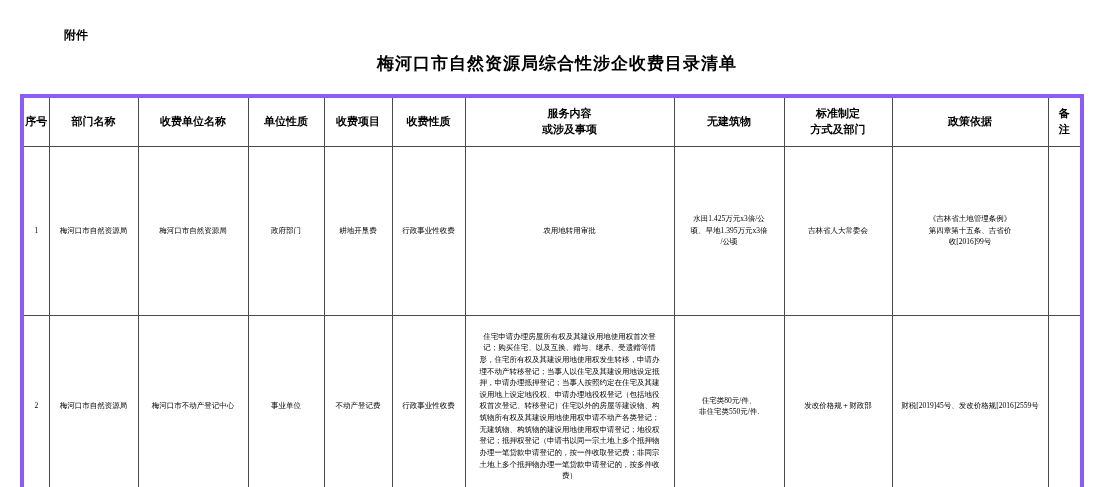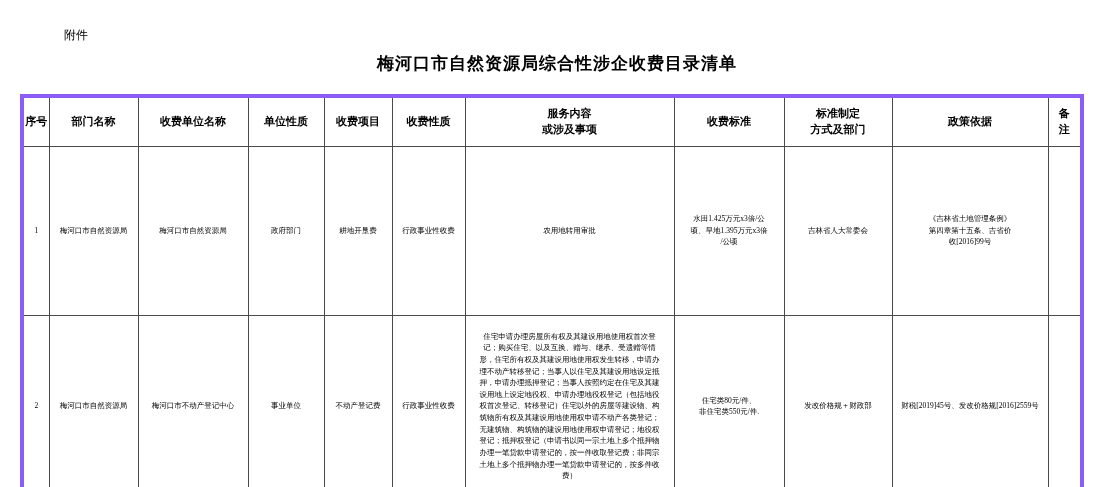--- a/index.html
+++ b/index.html
@@ -10,21 +10,21 @@
     height: 487px;
     position: relative;
     font-family: "Liberation Serif", "DejaVu Serif", serif;
     color: #000;
   }
   .attachment {
     position: absolute;
     top: 27px;
     left: 64px;
     font-size: 12px;
-    font-weight: normal;
+    font-weight: bold;
   }
   .doc-title {
     position: absolute;
     top: 44px;
     left: 0;
     width: 100%;
     margin: 8px;
     text-align: center;
     font-size: 17px;
     font-weight: bold;
@@ -92,21 +92,21 @@
   <thead>
     <tr class="header-row">
       <th>序号</th>
       <th>部门名称</th>
       <th>收费单位名称</th>
       <th>单位性质</th>
       <th>收费项目</th>
       <th>收费性质</th>
       <th>服务内容
 或涉及事项</th>
-      <th>收费标准</th>
+      <th>无建筑物</th>
       <th>标准制定
 方式及部门</th>
       <th>政策依据</th>
       <th>备
 注</th>
     </tr>
   </thead>
   <tbody>
     <tr class="data-row-1">
       <td>1</td>

